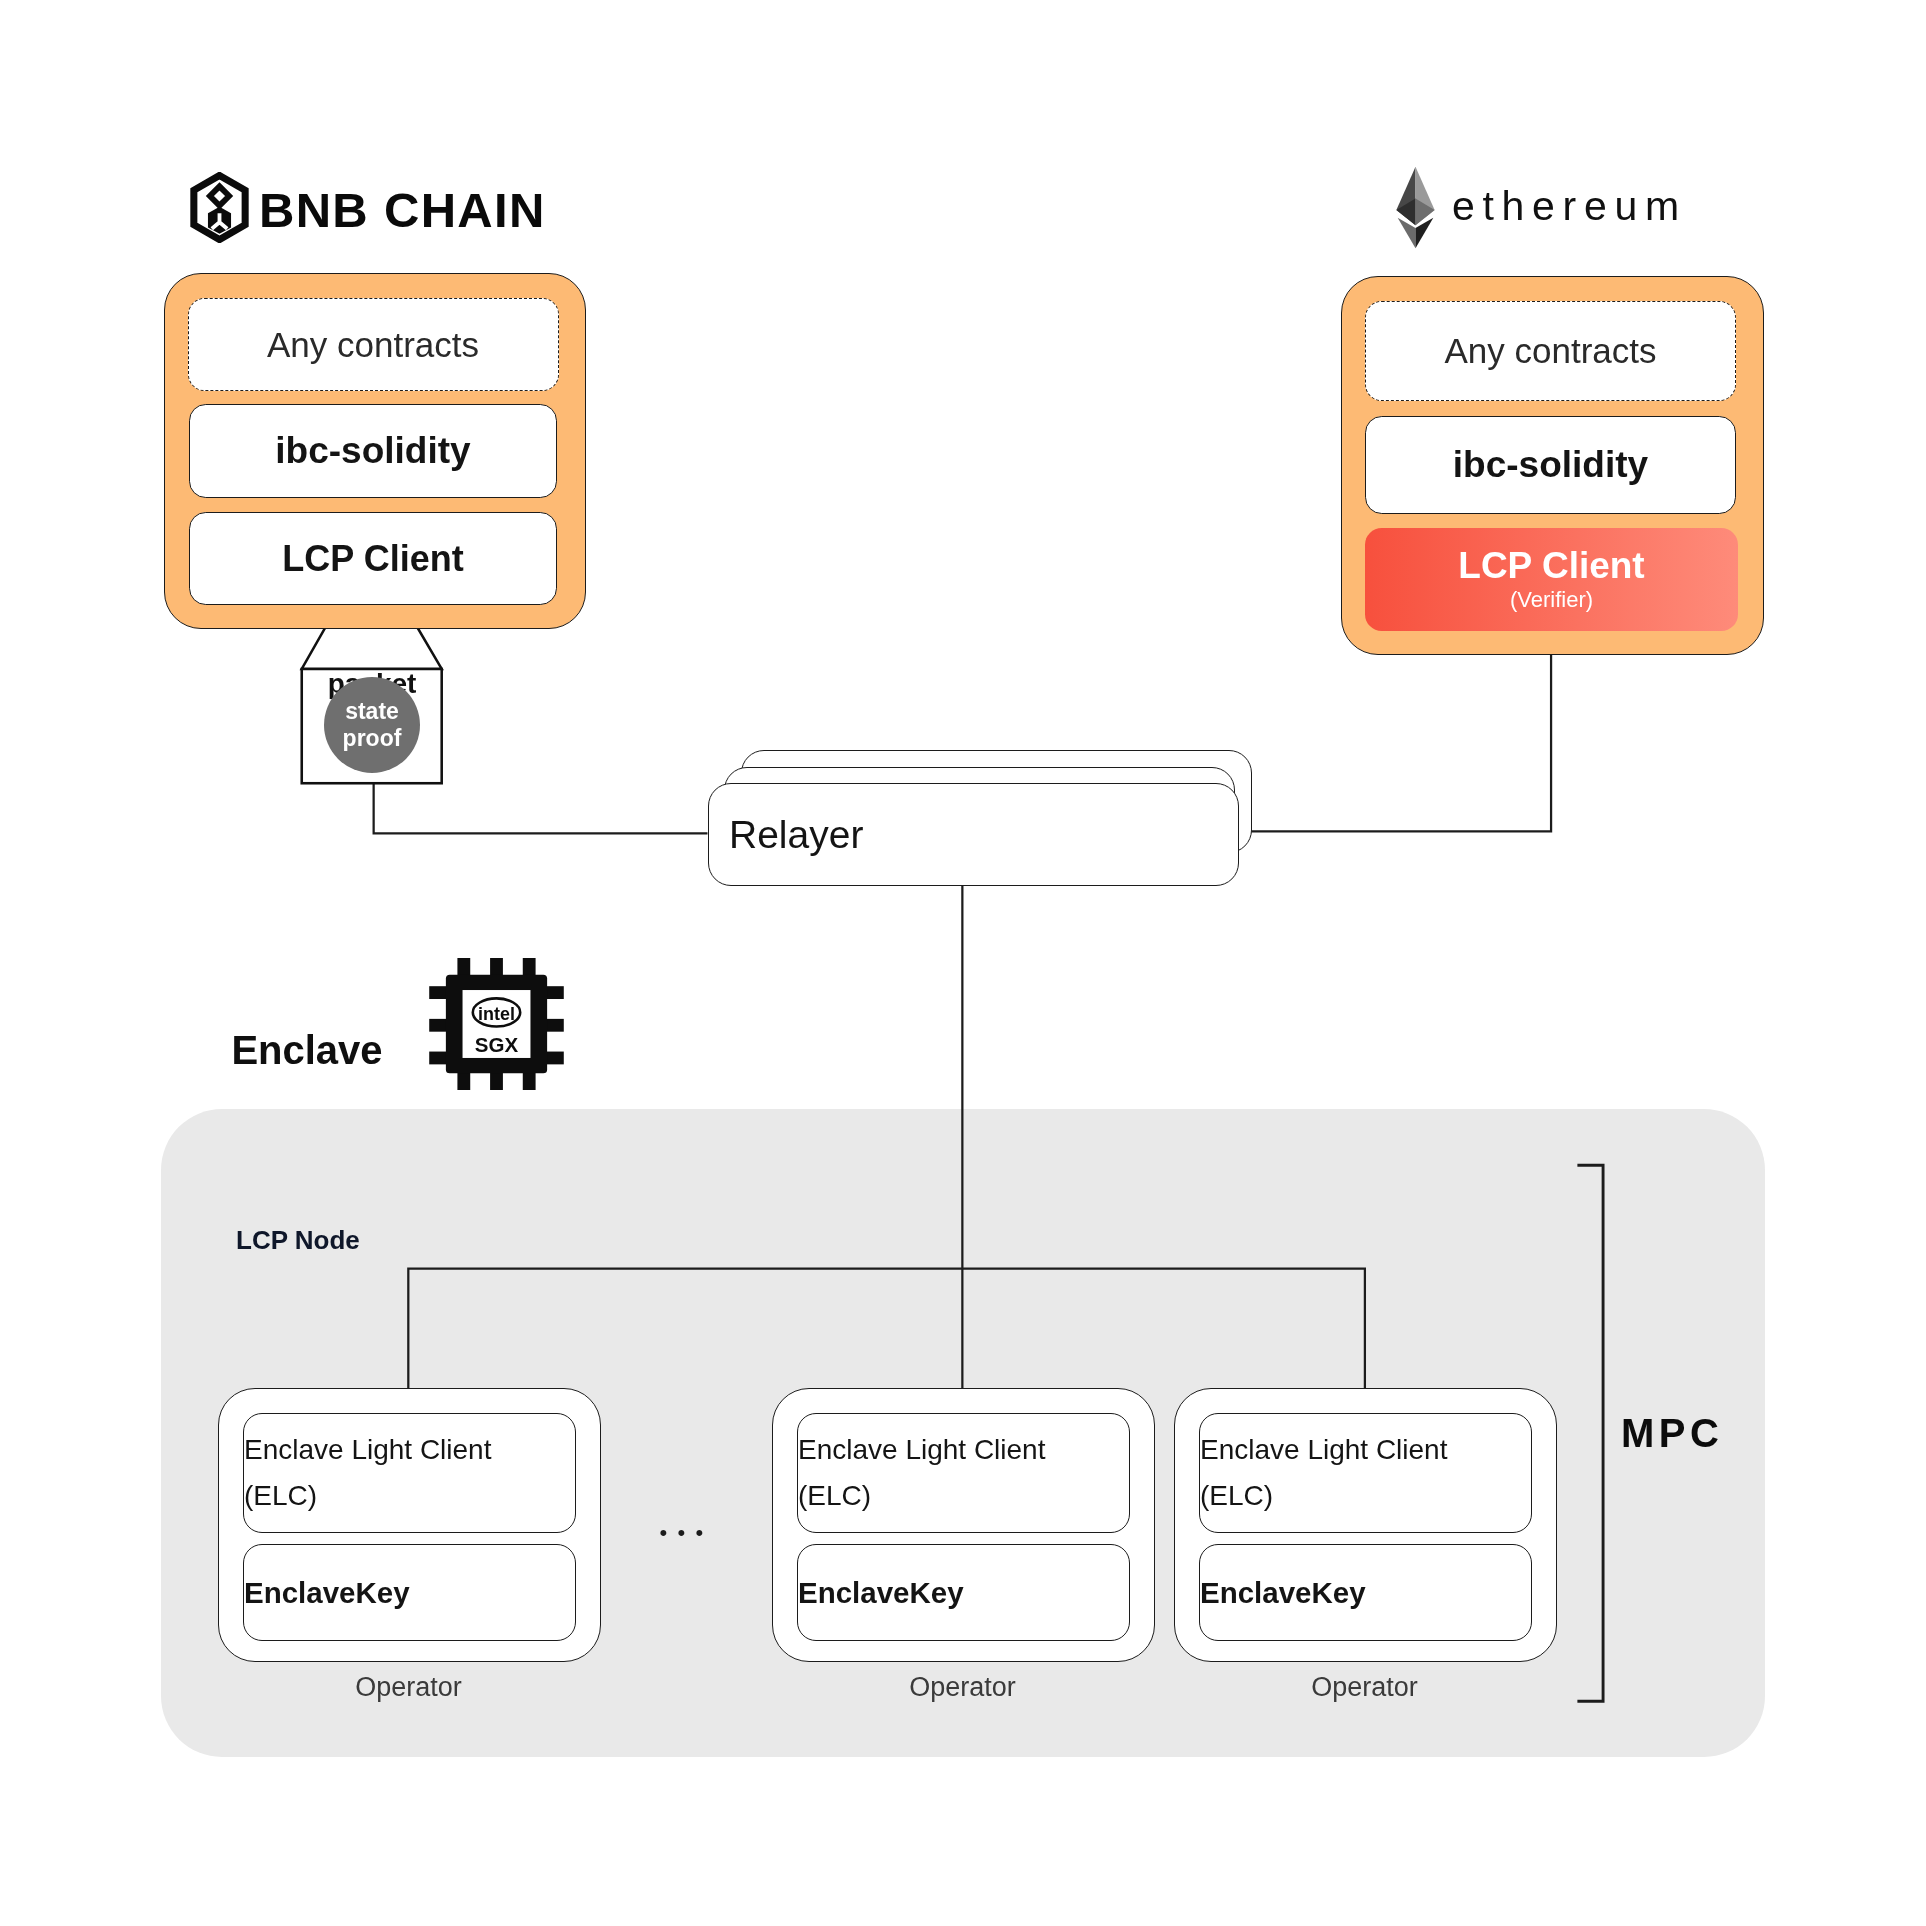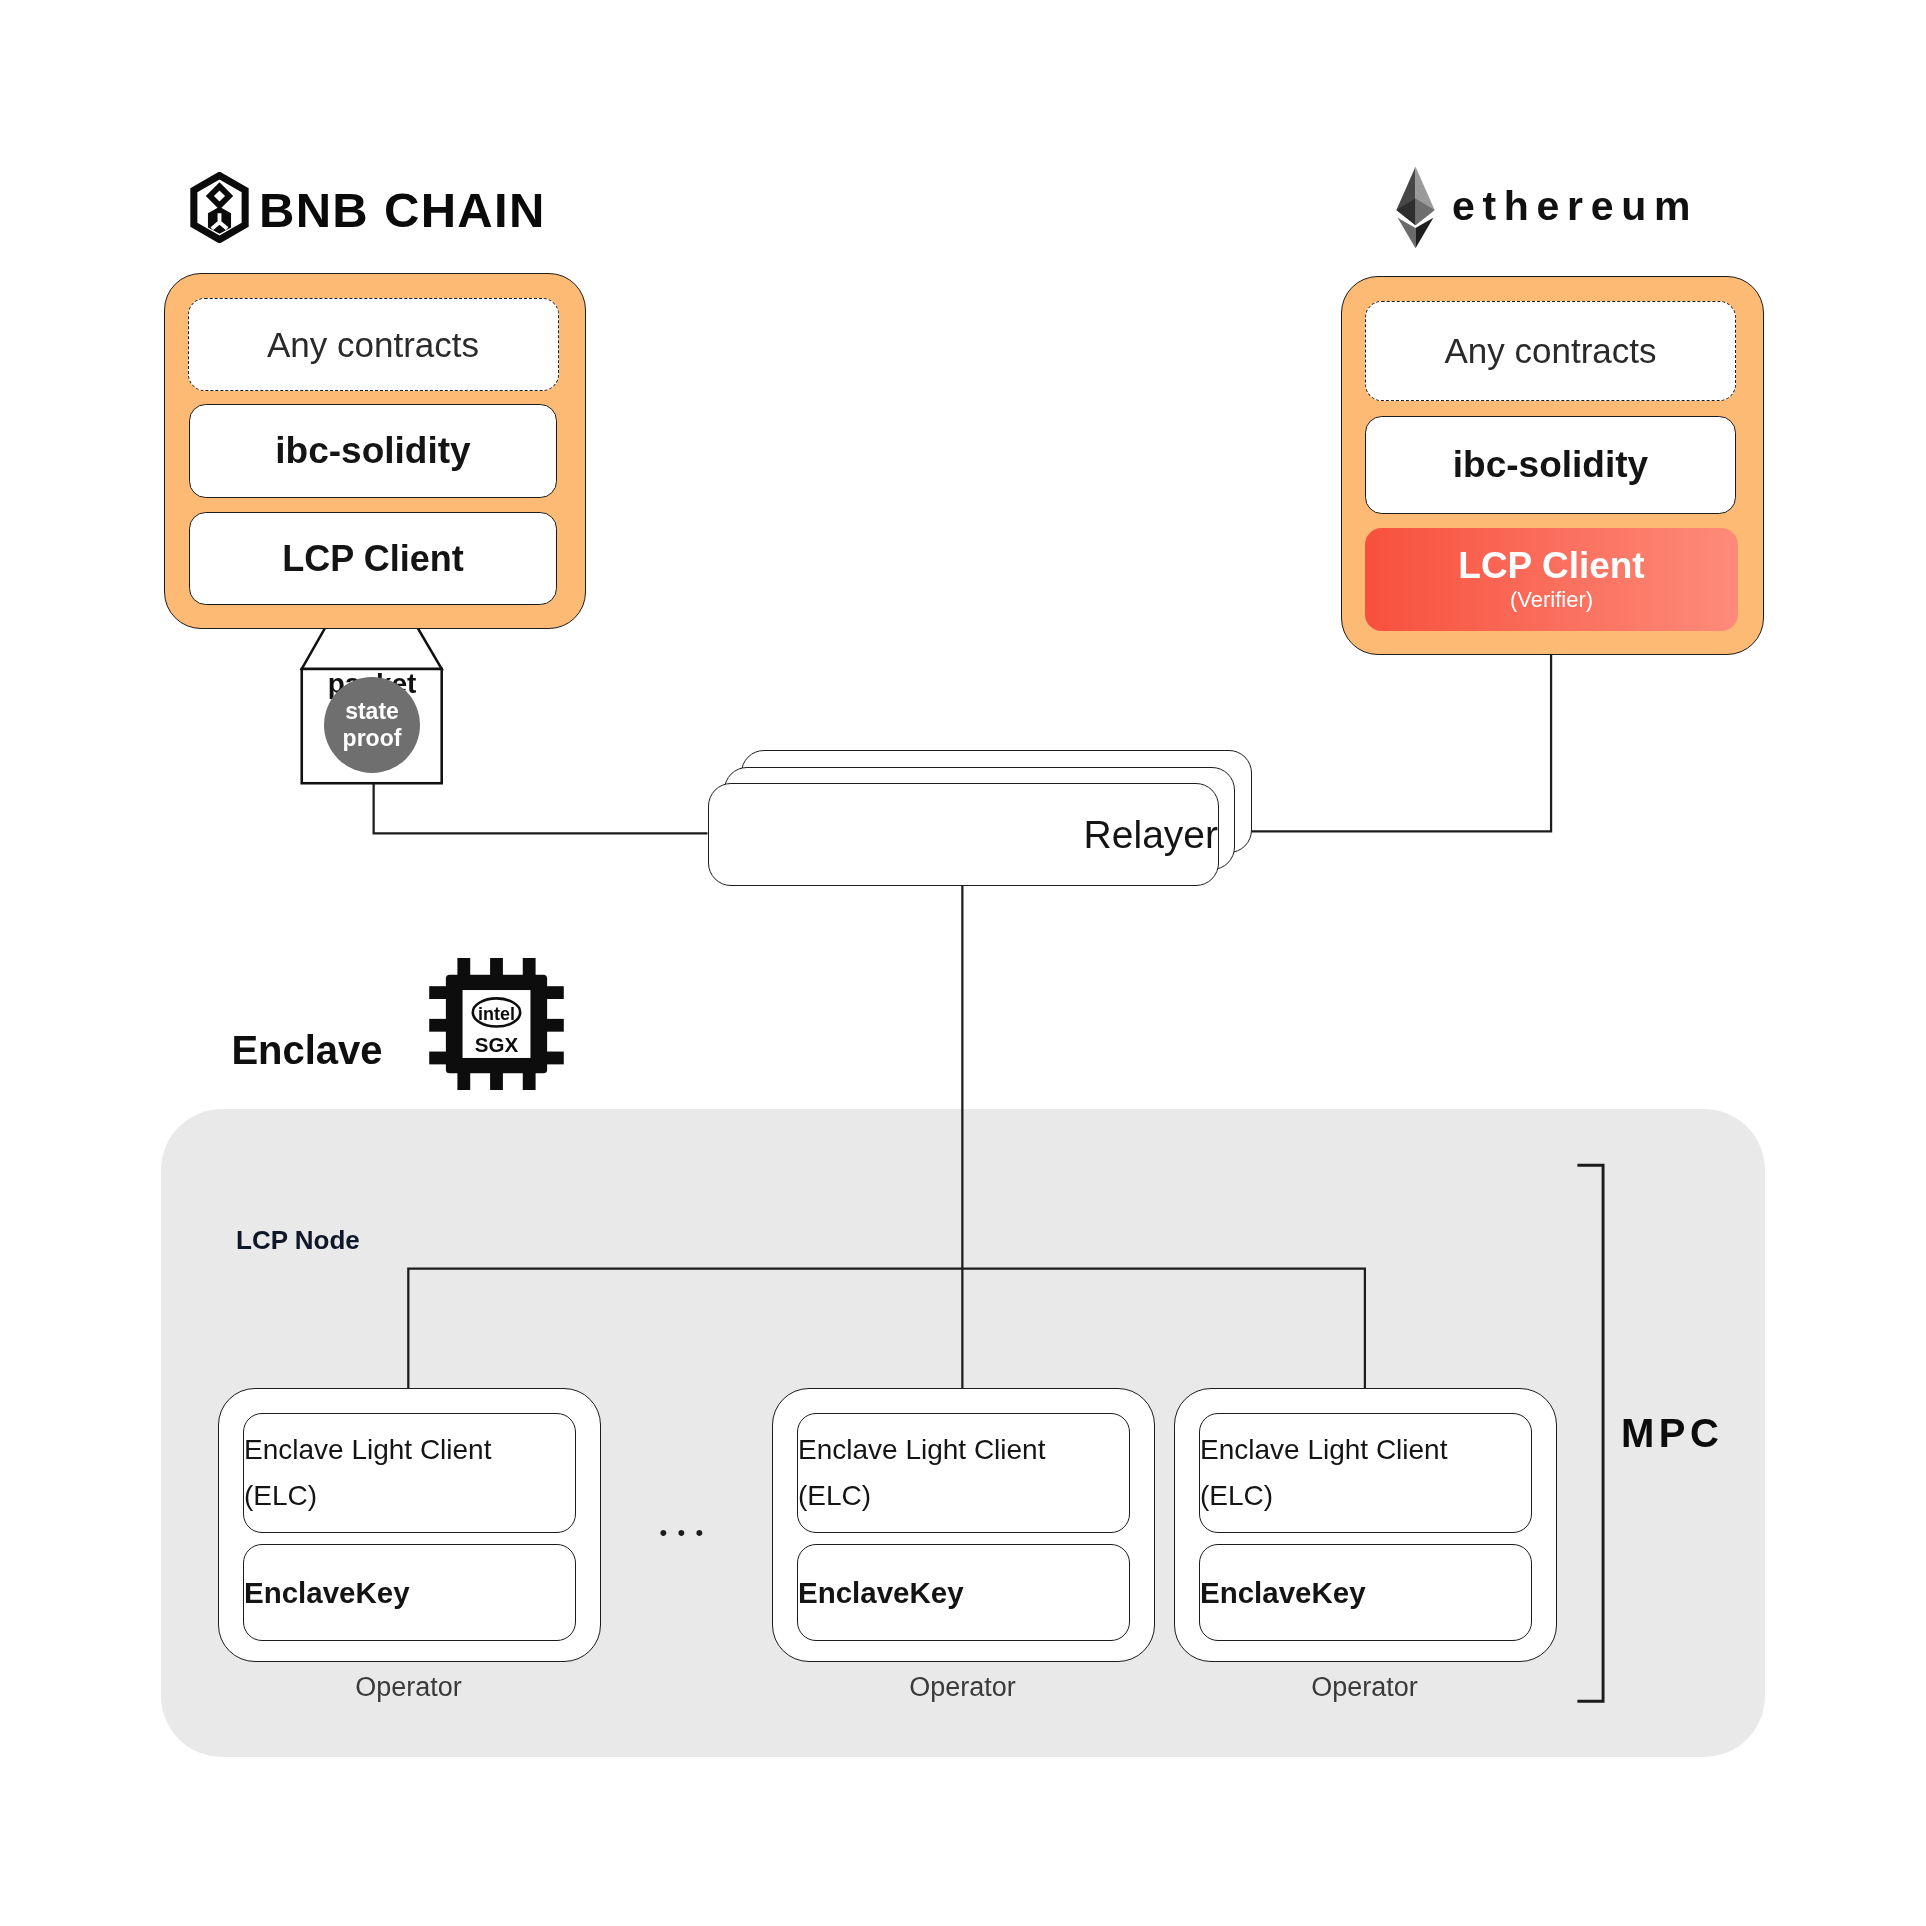--- a/index.html
+++ b/index.html
@@ -86,38 +86,38 @@
   </div>
 
   <svg class="abs" style="left:1390px;top:164px;" width="51" height="87" viewBox="0 0 80 136">
     <polygon points="40,4 10,72 40,96" fill="#474747"></polygon>
     <polygon points="40,4 70,72 40,96" fill="#9a9a9a"></polygon>
     <polygon points="40,54 10,72 40,96" fill="#2e2e2e"></polygon>
     <polygon points="40,54 70,72 40,96" fill="#6e6e6e"></polygon>
     <polygon points="12,84 40,132 40,100" fill="#6b6b6b"></polygon>
     <polygon points="68,84 40,132 40,100" fill="#1f1f1f"></polygon>
   </svg>
-  <div class="abs" style="left:1452px;top:175px;width:282px;height:62px;line-height:62px;font-size:41px;font-weight:700;letter-spacing:7.7px;color:#111;">ethereum</div>
+  <div class="abs" style="left:1452px;top:175px;width:282px;height:62px;line-height:62px;font-size:41px;font-weight:400;letter-spacing:7.7px;color:#111;">ethereum</div>
 
   <div class="abs panel" style="left:1341px;top:276px;width:421px;height:377px;">
     <div class="slot dashed t-light" style="left:23px;top:24px;width:369px;height:98px;">
       <span>Any contracts</span>
     </div>
     <div class="slot t-bold" style="left:23px;top:139px;width:369px;height:96px;">
       <span>ibc-solidity</span>
     </div>
     <div class="slot red" style="left:23px;top:251px;width:373px;height:103px;">
       <span style="font-size:37px;font-weight:600;line-height:40px;">LCP Client</span>
       <span style="font-size:22px;font-weight:400;line-height:28px;">(Verifier)</span>
     </div>
   </div>
 
   <div class="rbox" style="left:741px;top:750px;"></div>
   <div class="rbox" style="left:724px;top:767px;"></div>
-  <div class="rbox flexc" style="left:708px;top:783px;display:flex;align-items:center;justify-content:flex-end;">
+  <div class="rbox flexc" style="left:708px;top:783px;display:flex;align-items:center;justify-content:flex-start;padding-left:20px;">
     <span style="font-size:39px;font-weight:500;color:#141414;">Relayer</span>
   </div>
 
   <div class="abs" style="left:198px;top:1027px;width:218px;height:46px;line-height:46px;text-align:center;font-size:40px;font-weight:600;color:#0f0f0f;">Enclave</div>
 
   <svg class="abs" style="left:429px;top:958px;" width="135" height="132" viewBox="0 0 210 206">
     <g fill="#0d0d0d">
       <rect x="44" y="0" width="20" height="34"></rect>
         <rect x="95" y="0" width="20" height="34"></rect>
         <rect x="146" y="0" width="20" height="34"></rect>

